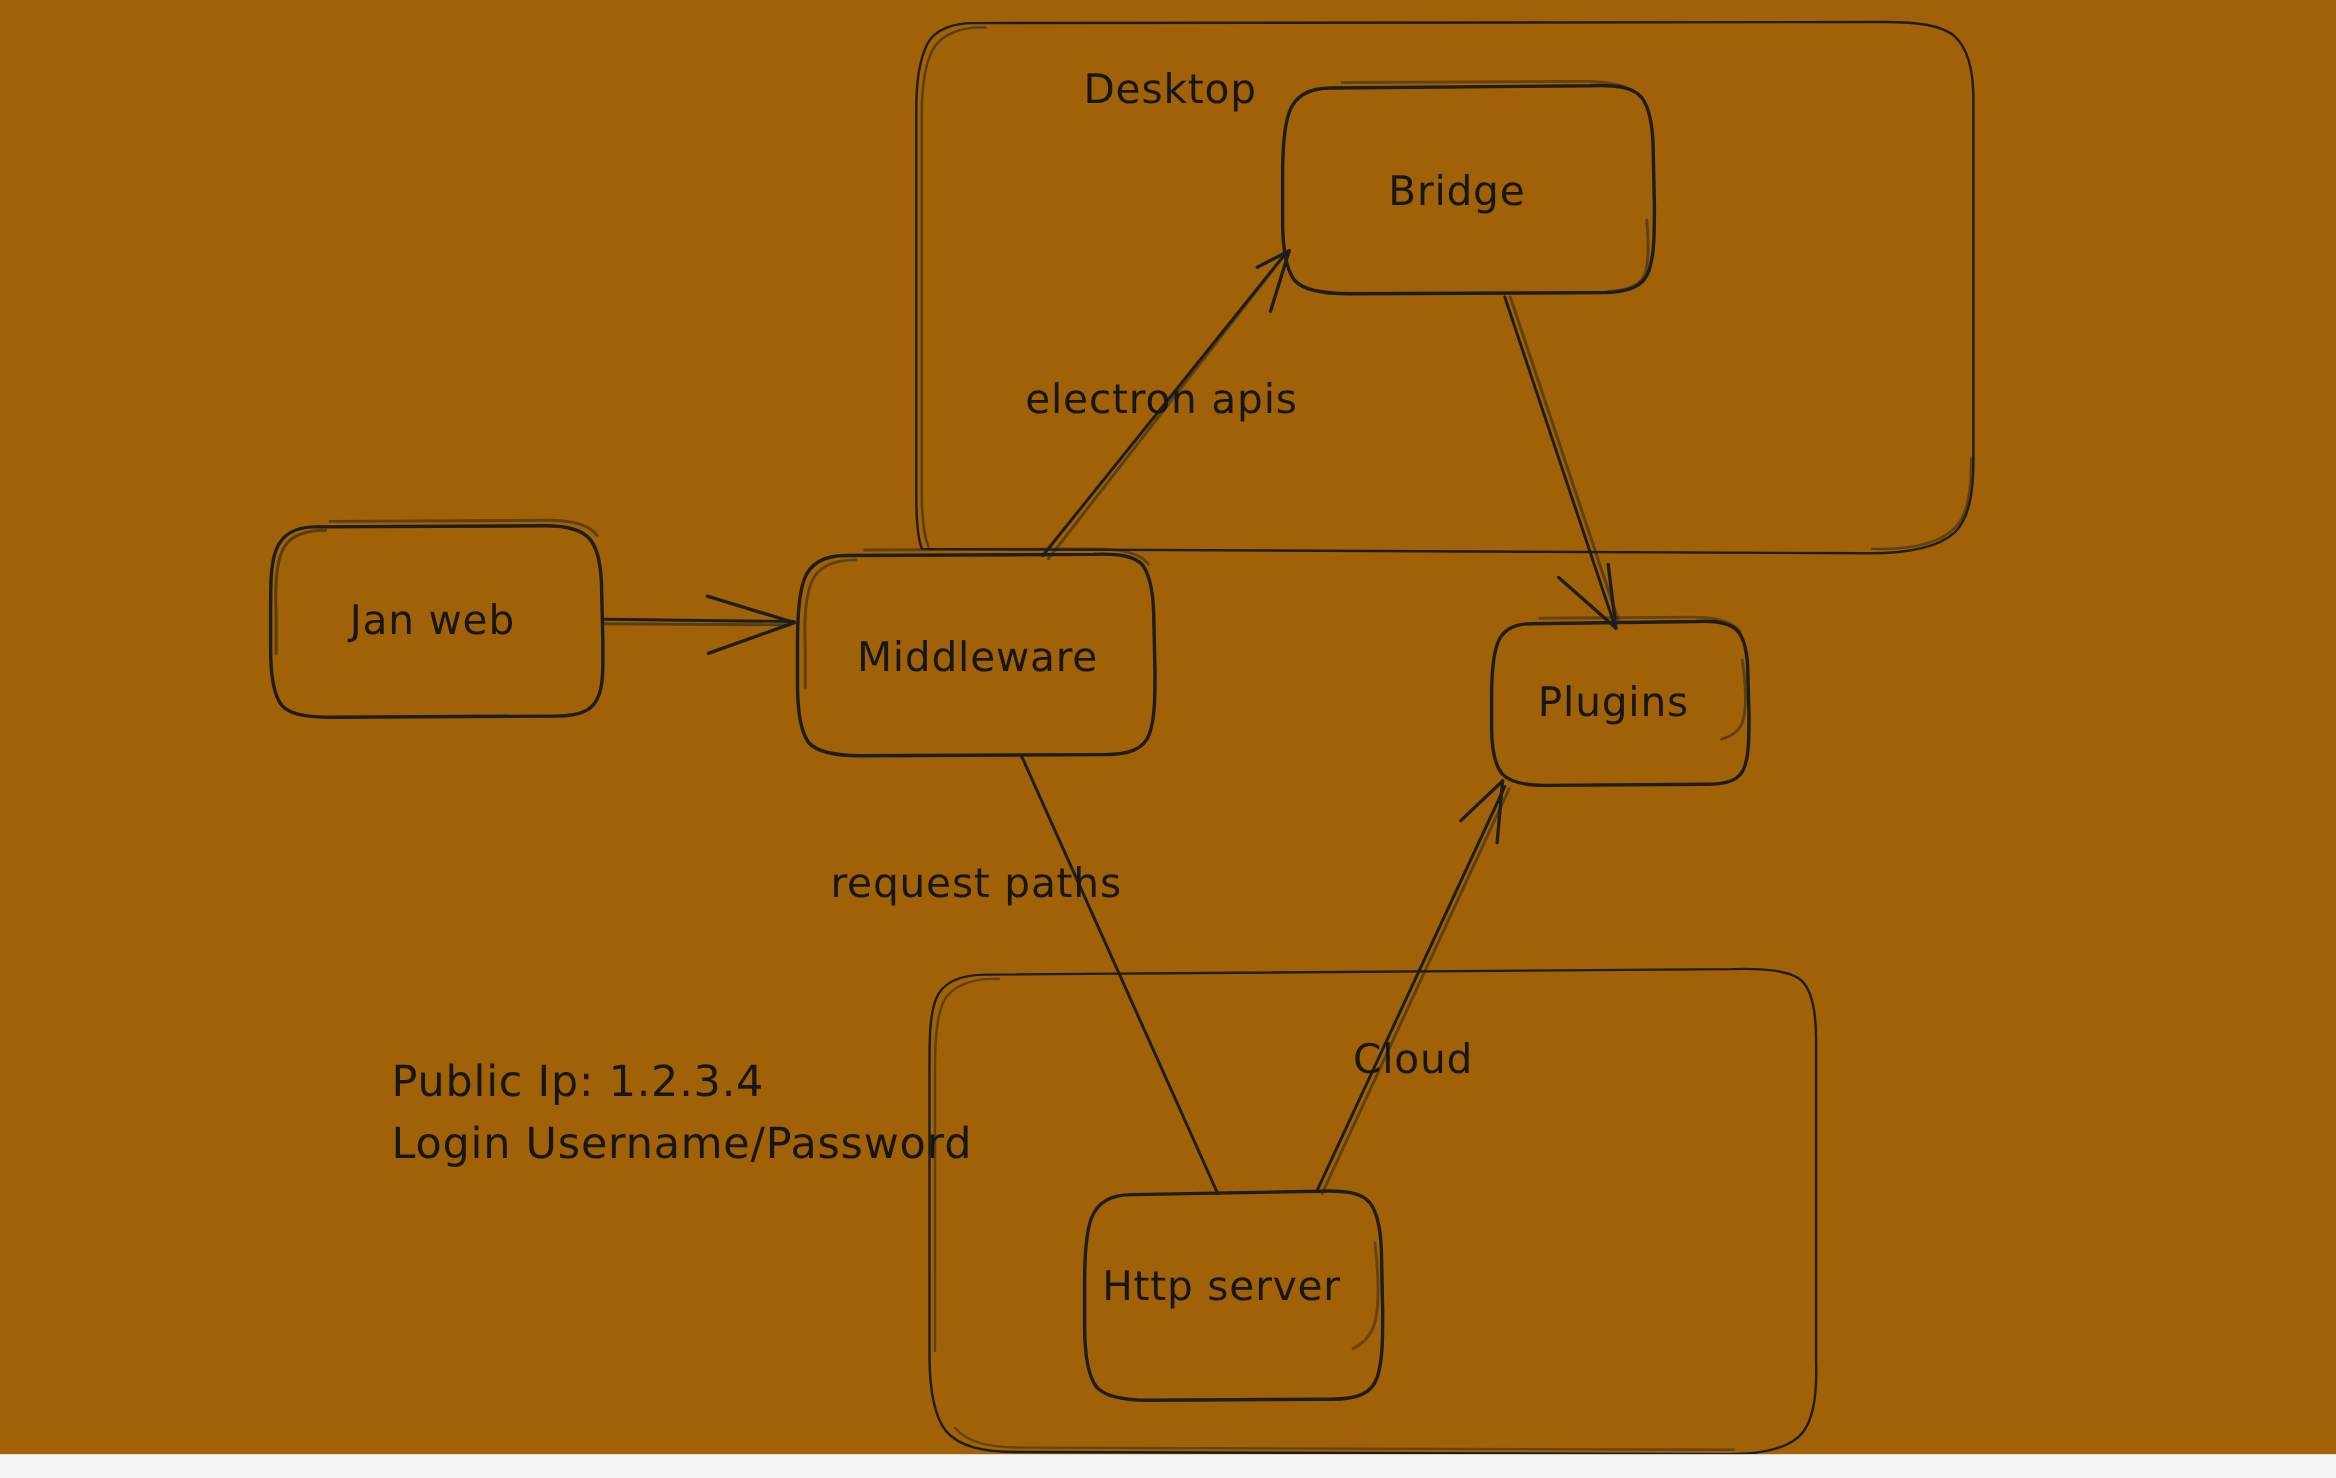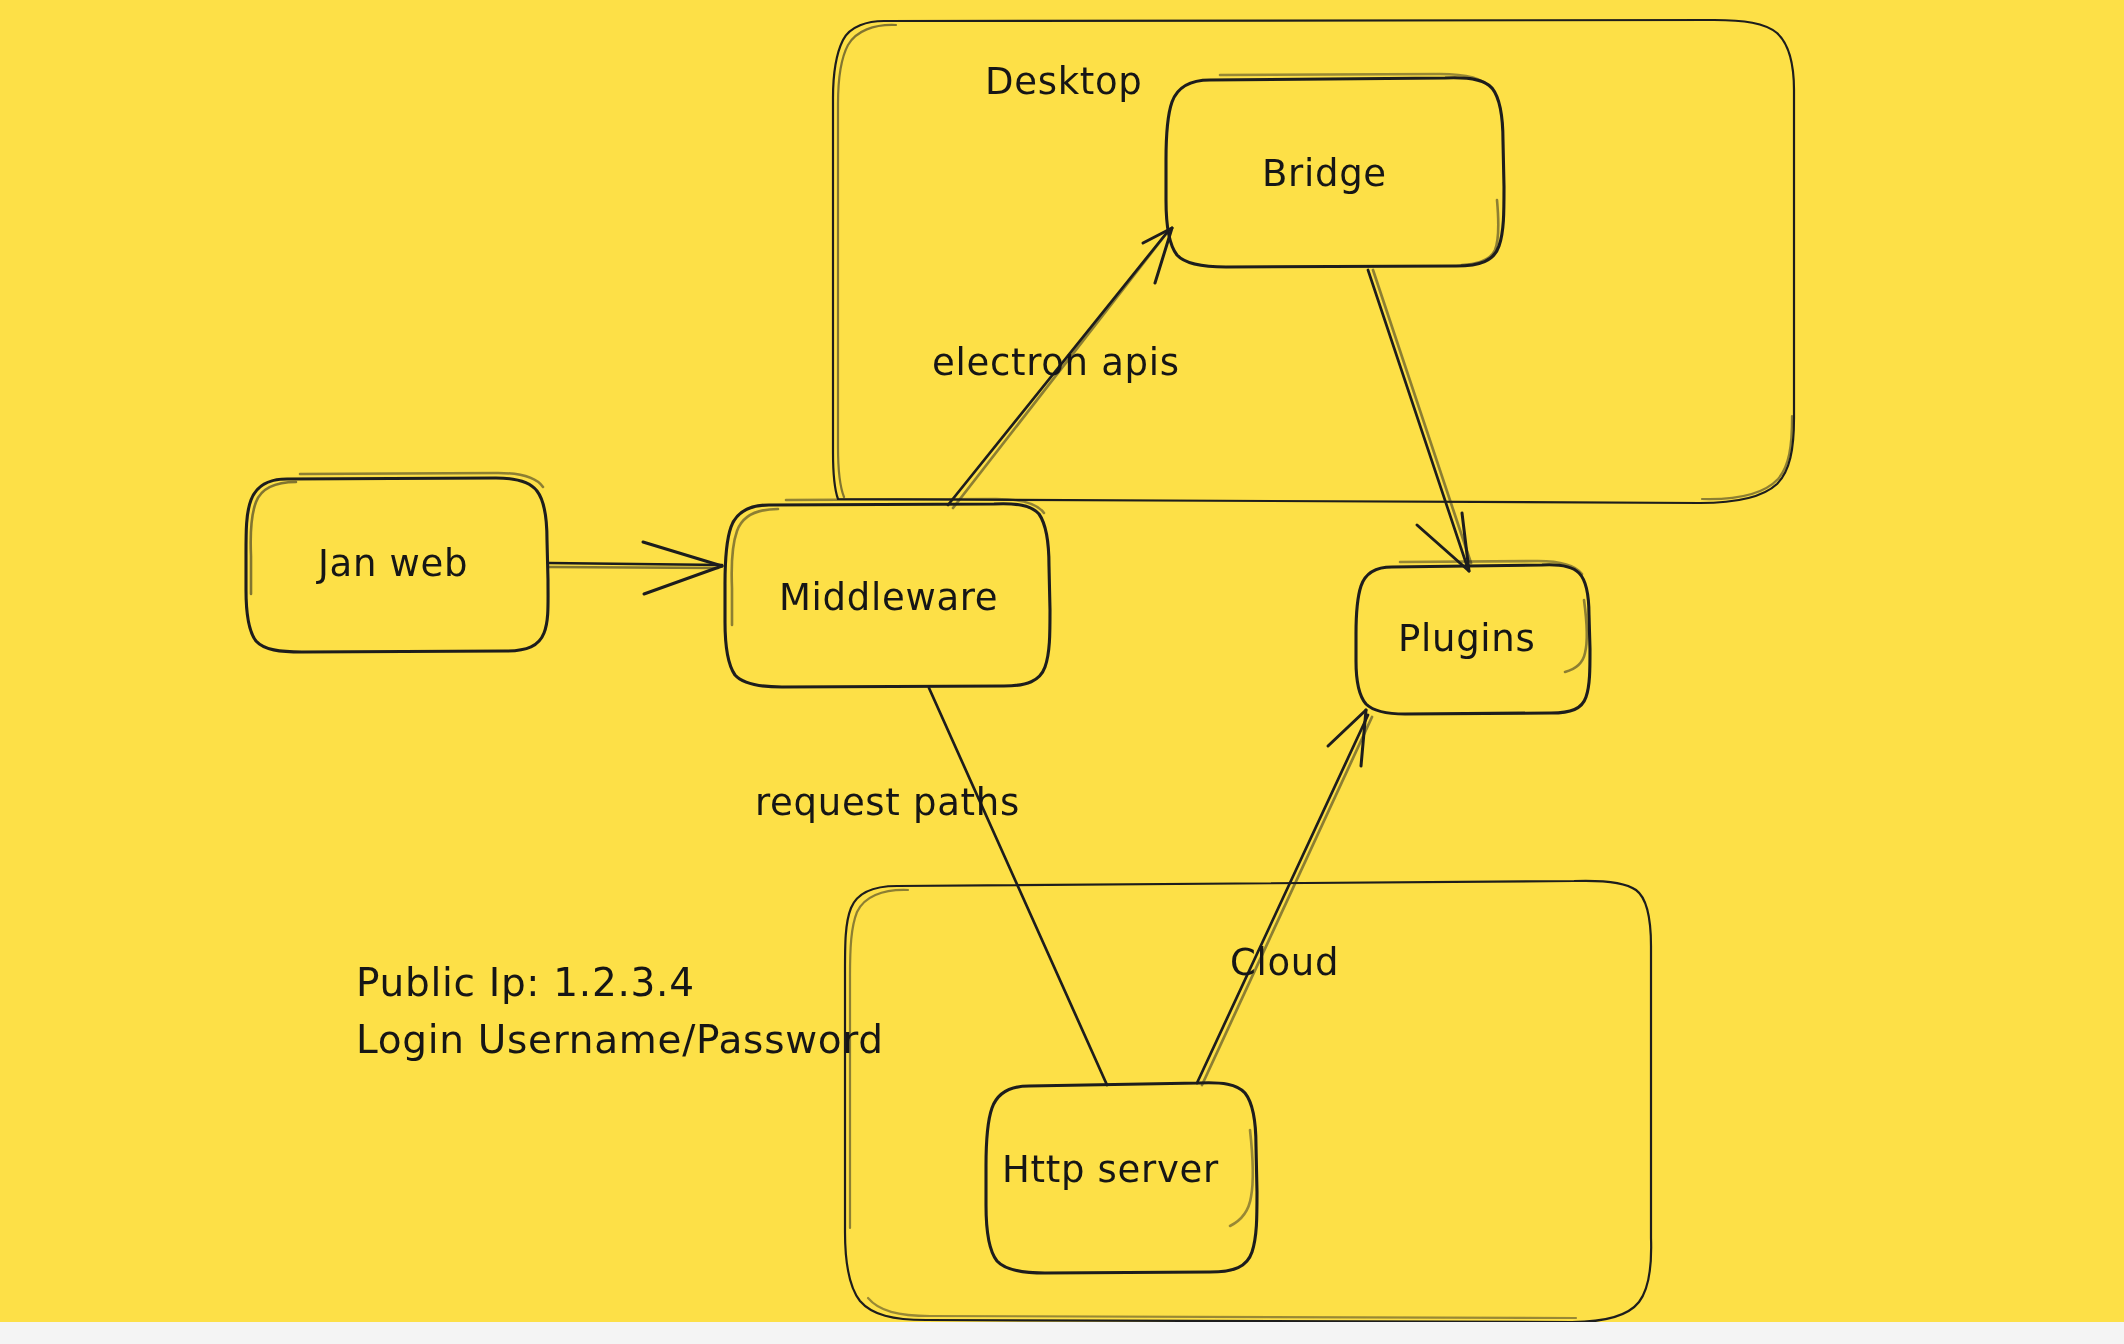--- a/index.html
+++ b/index.html
@@ -8,21 +8,21 @@
     background: #ffffff;
     width: 2124px;
     height: 1344px;
     overflow: hidden;
     font-family: "DejaVu Sans", sans-serif;
   }
   #canvas-root {
     position: relative;
     width: 2124px;
     height: 1344px;
-    background: #fde047;
+    background: #a16207;
   }
   svg#diagram {
     position: absolute;
     top: 0; left: 0;
     width: 2124px;
     height: 1344px;
     display: block;
   }
   .sketch-stroke {
     fill: none;

